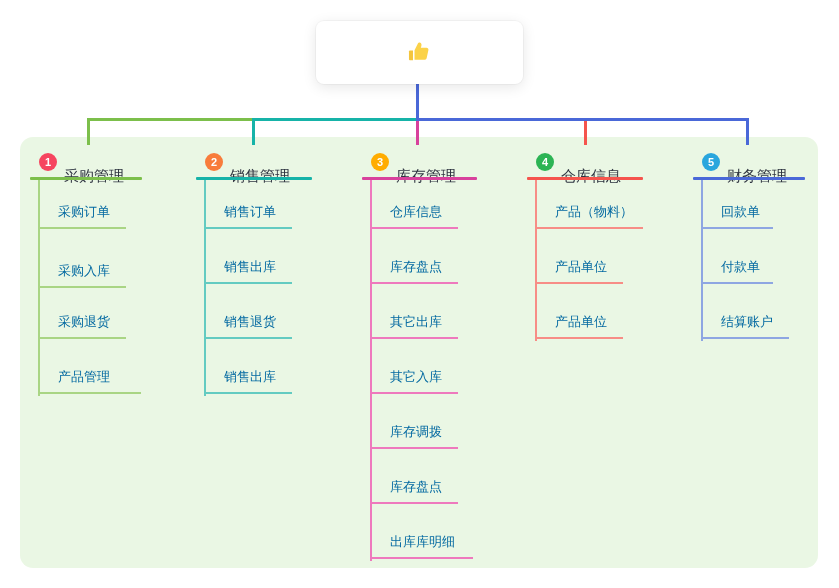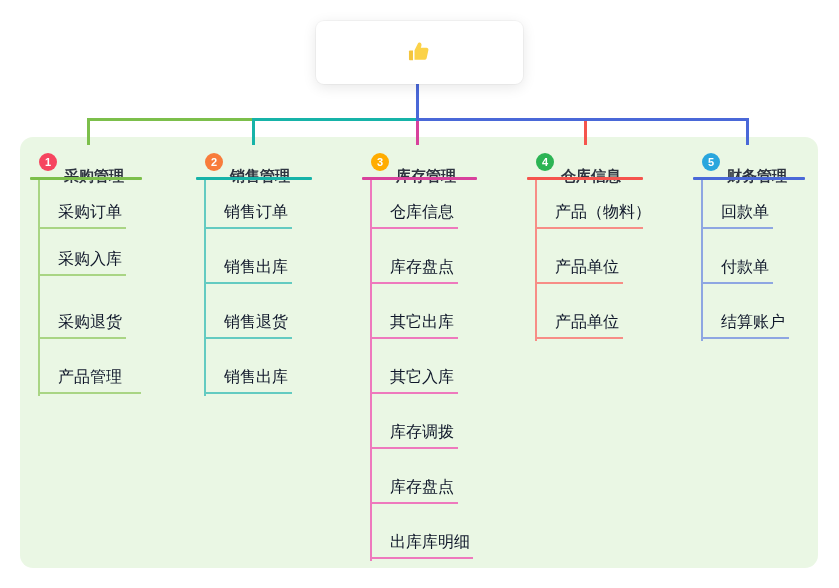--- a/index.html
+++ b/index.html
@@ -20,25 +20,25 @@
 
   
   .seg{position:absolute;z-index:2;}
 
   
   .branch{position:absolute;top:150px;z-index:2;}
   .branch-title{display:flex;align-items:center;height:24px;cursor:default;}
   .badge{width:18px;height:18px;border-radius:50%;background:var(--badge);
          color:#fff;font-size:11px;font-weight:bold;line-height:18px;
          text-align:center;flex:0 0 18px;margin-left:9px;}
-  .branch-label{margin-left:7px;font-size:15px;font-weight:700;color:#2e3440;white-space:nowrap;margin-top:28px;}
+  .branch-label{margin-left:7px;font-size:15px;font-weight:400;color:#2e3440;white-space:nowrap;margin-top:28px;}
   .title-underline{position:absolute;left:0;top:27px;height:3px;background:var(--main);border-radius:1px;}
   .trunk{position:absolute;left:8px;top:30px;width:2px;background:var(--light);}
   .child{position:absolute;left:8px;box-sizing:border-box;padding:0 0 7px 20px;
-         border-bottom:2px solid var(--light);color:#0f172a;font-size:16px;
+         border-bottom:2px solid var(--light);color:#0369a1;font-size:13px;
          line-height:17px;white-space:nowrap;}
   .b1{left:30px;} .b2{left:196px;} .b3{left:362px;} .b4{left:527px;} .b5{left:693px;}
 </style>
 </head>
 <body>
 
 <div id="stage">
 
   <div class="panel" style="background: rgb(234, 247, 228);"></div>
 
@@ -62,21 +62,21 @@
   </div>
 
   <div class="branch b1" style="--badge: #f6455f; --main: #7cbf4b; --light: #a9d584;">
     <div class="branch-title">
       <span class="badge">1</span>
       <span class="branch-label">采购管理</span>
     </div>
     <div class="title-underline" style="width:112px"></div>
     <div class="trunk" style="height:216px"></div>
     <div class="child" style="top:53px;width:88px"><span>采购订单</span></div>
-    <div class="child" style="top:100px;width:88px"><span>采购入库</span></div>
+    <div class="child" style="top:112px;width:88px"><span>采购入库</span></div>
     <div class="child" style="top:163px;width:88px"><span>采购退货</span></div>
     <div class="child" style="top:218px;width:103px"><span>产品管理</span></div>
   </div>
 
   <div class="branch b2" style="--badge: #f87c3b; --main: #16b3a8; --light: #63cbc1;">
     <div class="branch-title">
       <span class="badge">2</span>
       <span class="branch-label">销售管理</span>
     </div>
     <div class="title-underline" style="width:116px"></div>

